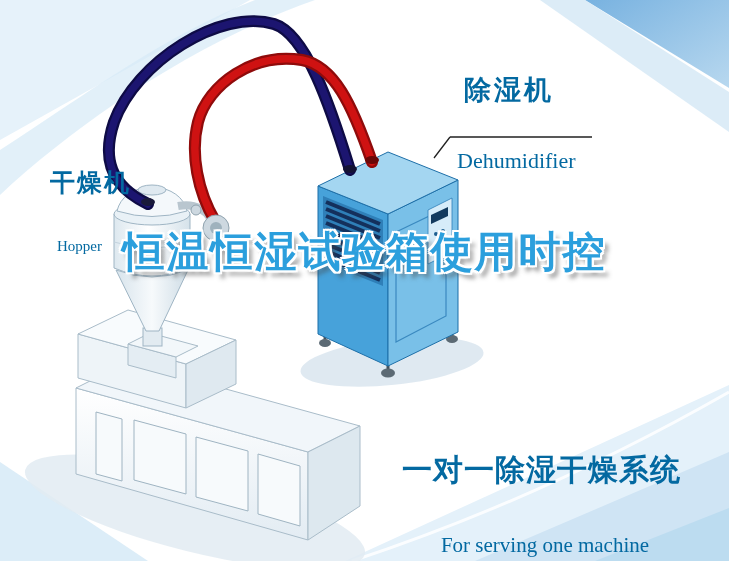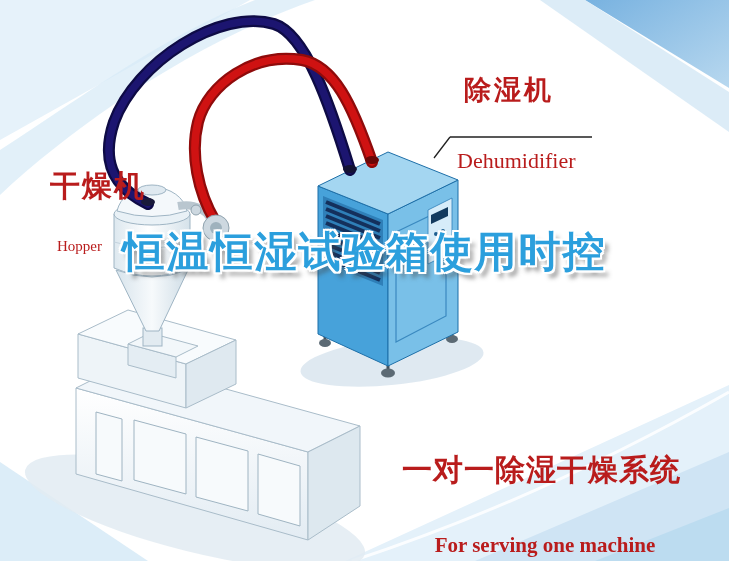--- a/index.html
+++ b/index.html
@@ -8,39 +8,39 @@
     --pipe-navy:#1c1570;
     --unit-blue:#47a2da;
     --unit-blue-light:#79c0e8;
   }
   html,body{margin:0;padding:0;background:#ffffff;}
   .stage{
     position:relative;width:729px;height:561px;overflow:hidden;background:#ffffff;
     font-family:"Liberation Sans",sans-serif;
   }
   .stage svg{position:absolute;left:0;top:0;}
-  .lbl{position:absolute;color:#b91c1c;white-space:nowrap;}
+  .lbl{position:absolute;color:#0369a1;white-space:nowrap;}
   .lbl-zh{font-weight:bold;font-family:"Liberation Sans",sans-serif;}
   .lbl-en{font-family:"Liberation Serif",serif;margin-top:42px;}
-  .lbl-hopper-zh{left:50px;top:166px;font-size:30px;letter-spacing:2px;}
+  .lbl-hopper-zh{left:50px;top:166px;font-size:25px;letter-spacing:2px;}
   .lbl-hopper-en{left:57px;top:196px;font-size:15px;text-align:right;}
   .lbl-dehum-zh{left:464px;top:72px;font-size:27px;letter-spacing:3px;}
   .lbl-dehum-en{left:457px;top:106px;font-size:22px;}
   .main-title{
     position:absolute;left:0;right:0;top:228px;text-align:center;
     font-family:"Liberation Serif",serif;font-weight:bold;
     font-size:42px;line-height:48px;letter-spacing:2px;
     color:var(--title-blue);
     text-shadow:
       -2px -2px 0 #fff, 2px -2px 0 #fff, -2px 2px 0 #fff, 2px 2px 0 #fff,
       -2px 0 0 #fff, 2px 0 0 #fff, 0 -2px 0 #fff, 0 2px 0 #fff,
       5px 6px 4px rgba(70,70,70,0.5);
   }
   .lbl-sys-zh{left:402px;top:450px;width:286px;text-align:left;font-size:30px;letter-spacing:1px;}
-  .lbl-sys-en{left:402px;top:491px;width:286px;text-align:center;font-size:21px;font-weight:bold;}
+  .lbl-sys-en{left:402px;top:491px;width:286px;text-align:center;font-size:21px;}
 </style>
 </head>
 <body>
 
 <div class="stage">
 
   <svg width="729" height="561" viewBox="0 0 729 561">
     <defs>
       <linearGradient id="gTR" x1="0" y1="0" x2="1" y2="1">
         <stop offset="0" stop-color="#78b2e0"></stop>

